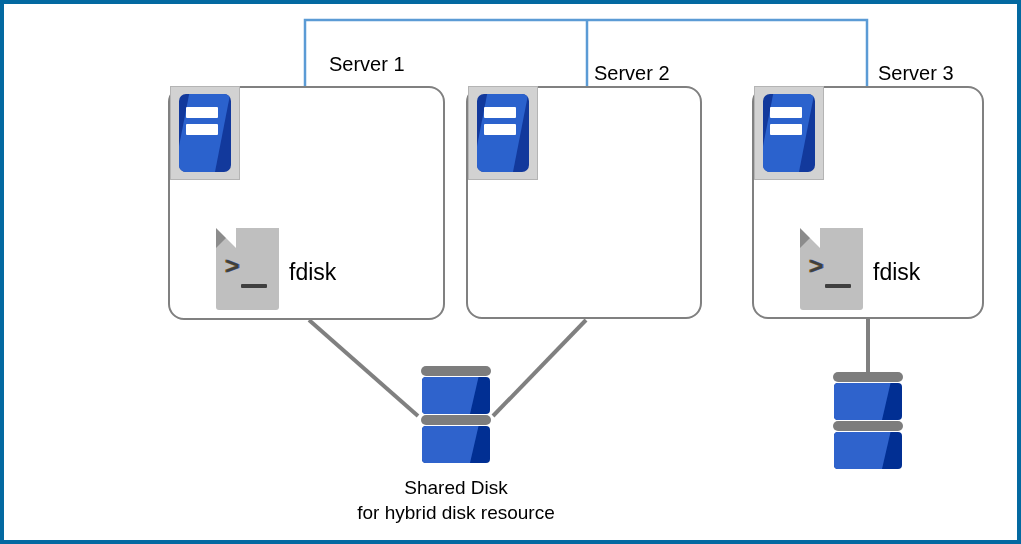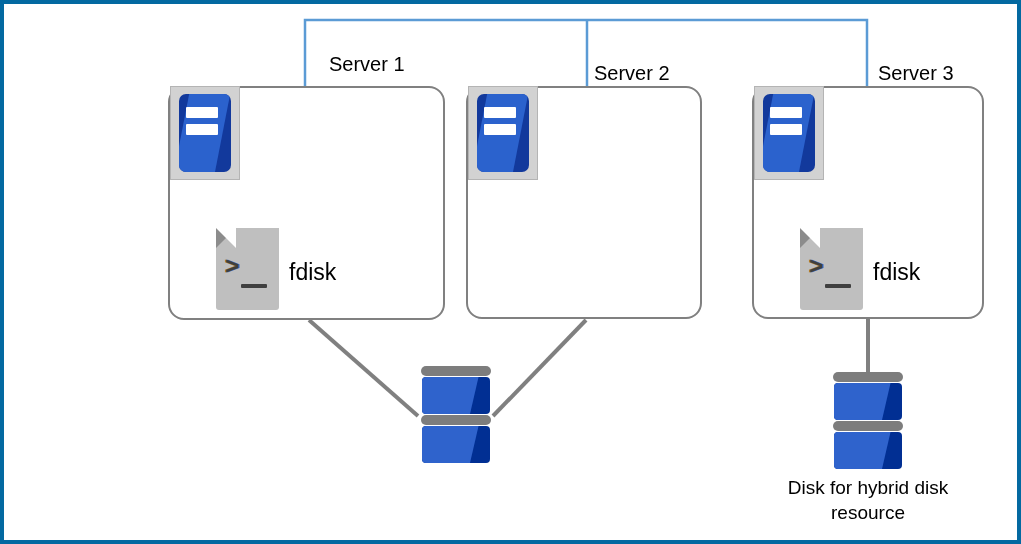--- a/index.html
+++ b/index.html
@@ -249,26 +249,26 @@
     <div class="fdisk-label" style="left:73px; top:33px;">fdisk</div>
   </div>
 
   <div class="disk" style="left:417px; top:362px; width:70px; height:97px;">
     <div class="pill p1"></div>
     <div class="platter d1"></div>
     <div class="pill p2"></div>
     <div class="platter d2"></div>
   </div>
 
+  <div class="caption" style="left:302px; top:471px; width:300px;">
+    <div>Shared Disk</div>
+    <div>for hybrid disk resource</div>
+  </div>
 
   <div class="disk" style="left:829px; top:368px; width:70px; height:97px;">
     <div class="pill p1"></div>
     <div class="platter d1"></div>
     <div class="pill p2"></div>
     <div class="platter d2"></div>
   </div>
 
-  <div class="caption" style="left:744px; top:471px; width:240px;">
-    <div>Disk for hybrid disk</div>
-    <div>resource</div>
-  </div>
 
 </div>
 
 </body></html>

